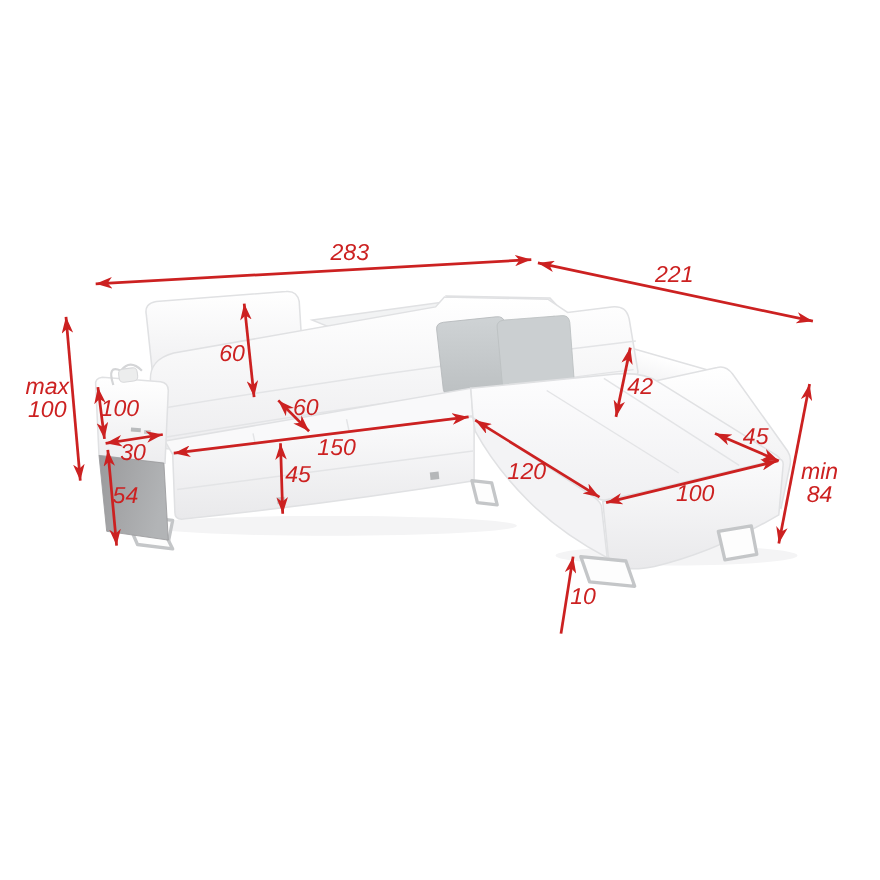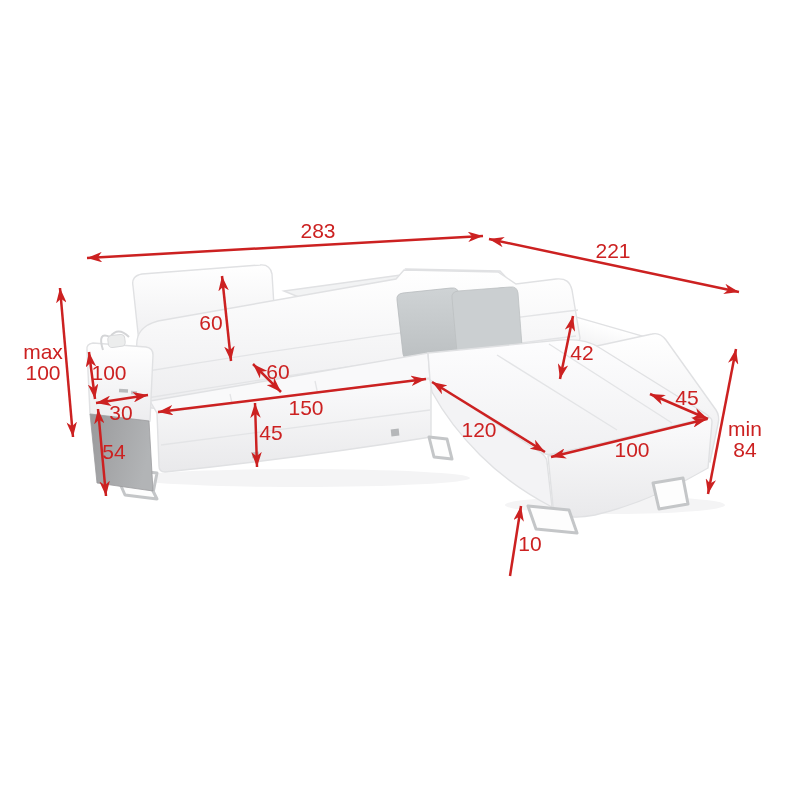--- a/index.html
+++ b/index.html
@@ -1,17 +1,17 @@
 <!DOCTYPE html>
 <html><head>
 <meta charset="utf-8">
 <style>
   html,body{margin:0;padding:0;background:#ffffff;}
   .canvas{width:797px;height:800px;background:#ffffff;position:relative;overflow:hidden;
-          font-family:"Liberation Sans",sans-serif;}
+          font-family:"Liberation Sans",sans-serif;font-style:italic;}
   svg{display:block;}
   .sofa-part{stroke:#e0e1e3;stroke-width:1.4;}
   .seam{fill:none;stroke:#e3e4e6;stroke-width:1.3;}
   .leg{fill:#fdfdfd;stroke:#c4c6c8;stroke-width:3;stroke-linejoin:round;}
   .dim-line{fill:none;stroke-width:2.5;}
   .dim-label{font-family:"Liberation Sans",sans-serif;font-size:21px;text-anchor:middle;}
 </style>
 </head>
 <body>
 

